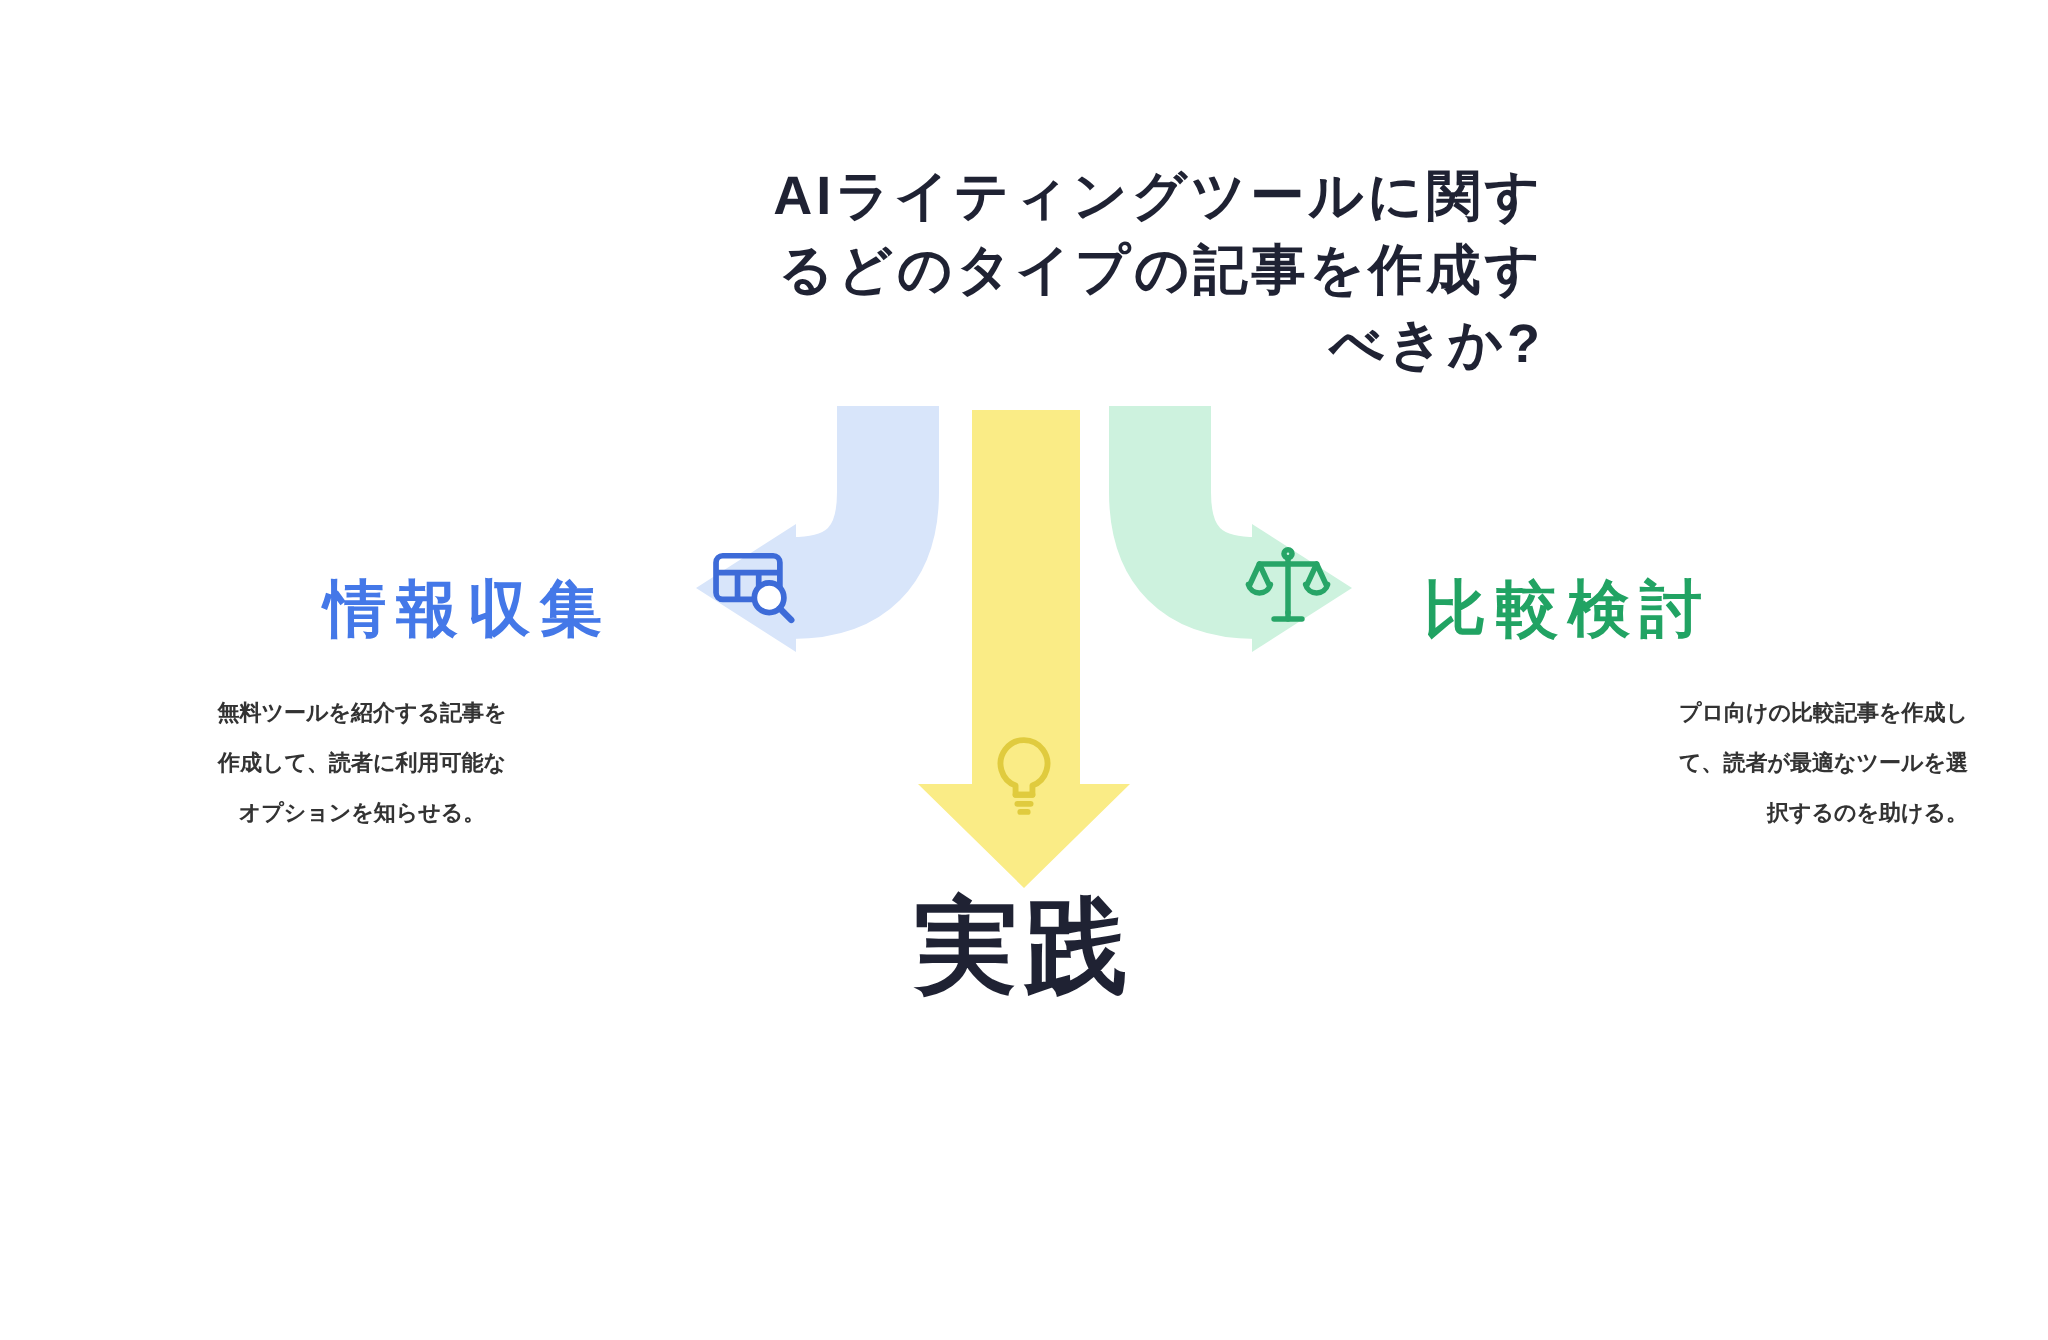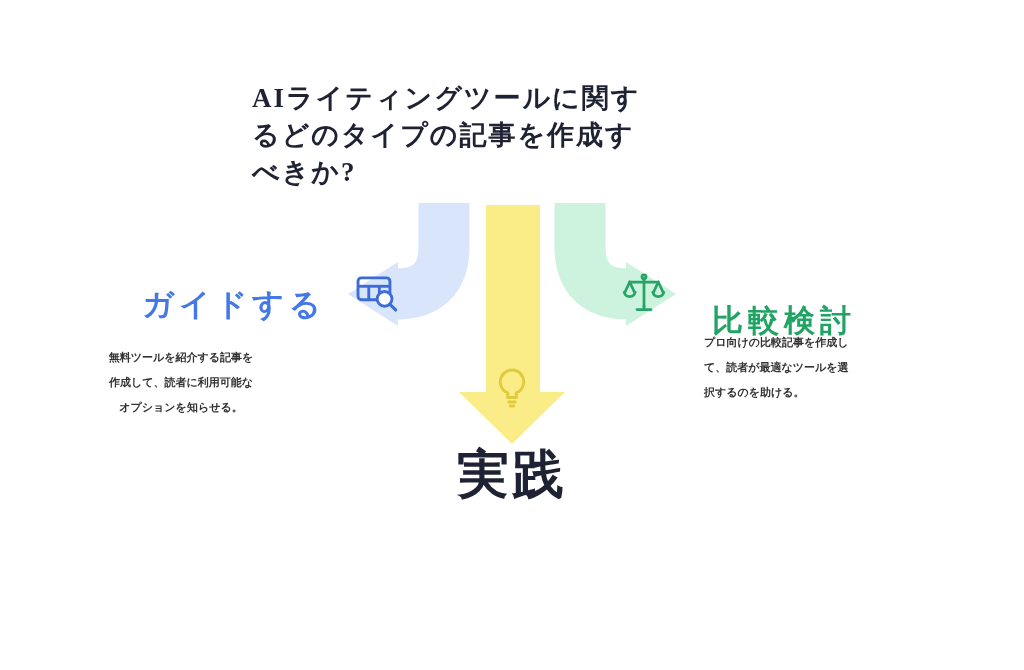--- a/index.html
+++ b/index.html
@@ -23,45 +23,44 @@
     background:#ffffff;
     overflow:hidden;
   }
   .arrows-layer{
     position:absolute;left:0;top:0;width:1024px;height:670px;
     pointer-events:none;
   }
   .pre{white-space:pre-line;}
   .title{
     position:absolute;left:252px;top:80px;width:520px;
-    text-align:left;
+    text-align:right;
     font-size:27px;line-height:37px;font-weight:700;
     color:var(--title-text);
     letter-spacing:2px;
-    font-family:Liberation Serif, serif;
   }
   .branch-heading{
     position:absolute;
     font-weight:700;font-size:31px;line-height:34px;
     letter-spacing:5px;text-align:center;
   }
   .heading-left{left:118px;top:288px;width:232px;color:var(--blue-heading);}
-  .heading-right{left:668px;top:304px;width:232px;color:var(--green-heading);}
+  .heading-right{left:668px;top:288px;width:232px;color:var(--green-heading);}
   .heading-center{
     position:absolute;left:372px;top:452px;width:280px;
     text-align:center;font-weight:700;font-size:52px;line-height:44px;
     color:var(--title-text);letter-spacing:3px;
   }
   .branch-desc{
     position:absolute;
     font-size:11px;line-height:25px;font-weight:700;
     color:var(--body-text);
   }
   .desc-left{left:35px;top:345px;width:292px;text-align:center;}
-  .desc-right{left:704px;top:330px;width:280px;text-align:left;}
+  .desc-right{left:704px;top:345px;width:280px;text-align:right;}
   .desc-center{left:368px;top:515px;width:288px;text-align:center;line-height:26px;}
   .icon{position:absolute;display:block;}
   .icon svg{display:block;width:100%;height:100%;}
   .icon-table-search{left:356px;top:272px;width:42px;height:42px;}
   .icon-scales{left:622px;top:271px;width:44px;height:44px;}
   .icon-bulb{left:490px;top:366px;width:44px;height:44px;}
 </style>
 </head>
 <body>
 
@@ -85,21 +84,21 @@
   <span class="icon icon-table-search">
     <svg viewBox="0 0 25 24" fill="none">
       <rect x="1.2" y="3" width="19" height="13" rx="2" stroke="var(--icon-blue,#3D6BD8)" stroke-width="1.7"></rect>
       <line x1="1.2" y1="8" x2="20.2" y2="8" stroke="var(--icon-blue,#3D6BD8)" stroke-width="1.7"></line>
       <line x1="7.6" y1="8" x2="7.6" y2="16" stroke="var(--icon-blue,#3D6BD8)" stroke-width="1.7"></line>
       <line x1="13.9" y1="8" x2="13.9" y2="16" stroke="var(--icon-blue,#3D6BD8)" stroke-width="1.7"></line>
       <circle cx="17" cy="15.5" r="4.4" fill="#ffffff" stroke="var(--icon-blue,#3D6BD8)" stroke-width="1.7"></circle>
       <line x1="20.2" y1="18.7" x2="23.6" y2="22.1" stroke="var(--icon-blue,#3D6BD8)" stroke-width="1.9" stroke-linecap="round"></line>
     </svg>
   </span>
-  <h2 class="branch-heading heading-left">ガイドする</h2>
+  <h2 class="branch-heading heading-left">情報収集</h2>
   <p class="branch-desc desc-left pre">無料ツールを紹介する記事を
 作成して、読者に利用可能な
 オプションを知らせる。</p>
 
   <span class="icon icon-scales">
     <svg viewBox="0 0 24 24" fill="none" stroke="var(--icon-green,#27A567)" stroke-width="1.5" stroke-linecap="round" stroke-linejoin="round">
       <circle cx="12" cy="3.2" r="1.1"></circle>
       <line x1="12" y1="4.3" x2="12" y2="19.2"></line>
       <line x1="8.2" y1="21" x2="15.8" y2="21"></line>
       <line x1="12" y1="19.2" x2="12" y2="21"></line>

